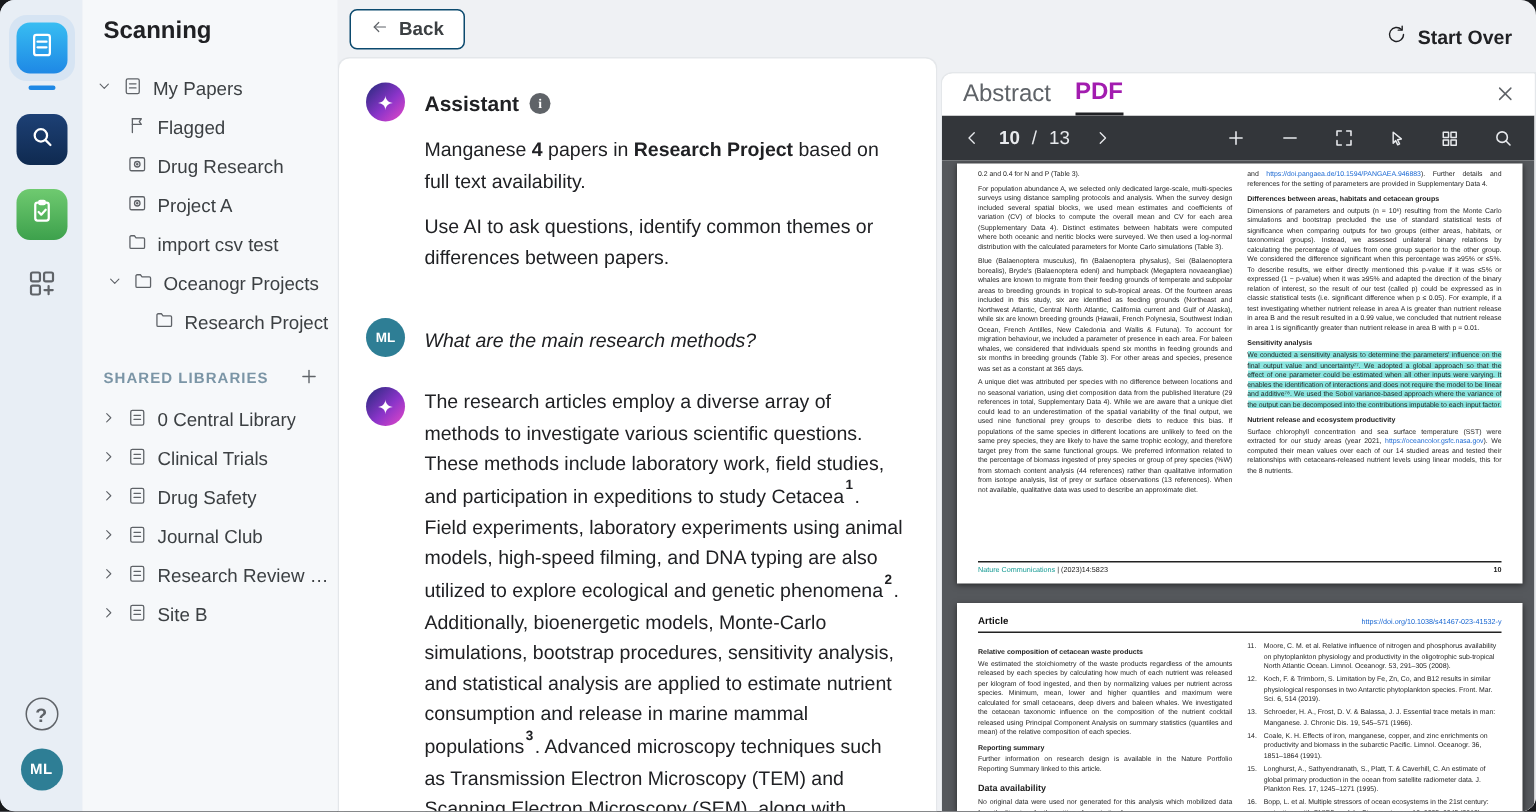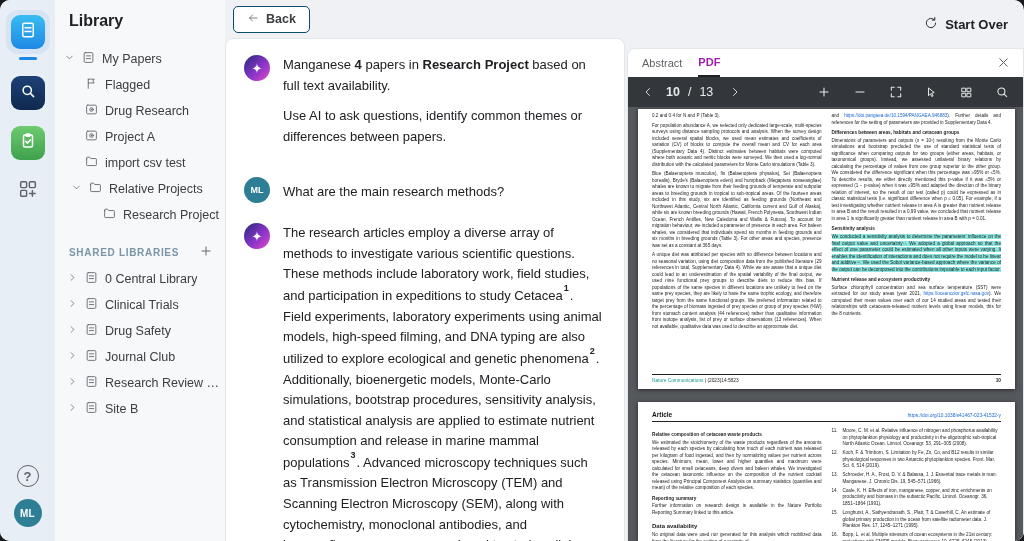--- a/index.html
+++ b/index.html
@@ -54,21 +54,21 @@
   .msg-user{margin-top:20px;}
   .msg-answer{margin-top:20px;}
   sup.refn{font-size:9px;font-weight:700;position:relative;top:-4px;padding:0 1px;}
   
   .viewer{width:397px;flex:none;display:flex;flex-direction:column;}
   .viewer-top{height:48px;flex:none;display:flex;align-items:center;justify-content:flex-end;padding-right:16px;}
   .start-over{display:inline-flex;align-items:center;gap:7px;font-size:13px;font-weight:700;color:#202124;cursor:pointer;}
   .viewer-card{flex:1;background:#fff;border:1px solid #e4e7ea;border-bottom:none;border-radius:8px 0 0 0;
                display:flex;flex-direction:column;overflow:hidden;}
   .tabs{height:28px;flex:none;display:flex;align-items:stretch;padding:0 14px;gap:16px;position:relative;background:#fff;}
-  .tab{display:flex;align-items:center;font-size:11px;color:#5f6368;cursor:pointer;}
+  .tab{display:flex;align-items:center;font-size:16px;color:#5f6368;cursor:pointer;}
   .tab.active{color:#a21caf;font-weight:700;border-bottom:2px solid #202124;}
   .tab-close{position:absolute;right:12px;top:6px;cursor:pointer;}
   .pdftoolbar{height:30px;flex:none;background:#33363a;display:flex;align-items:center;color:#e8eaed;padding:0 14px;}
   .pg{font-size:12.5px;margin:0 4px;}
   .tb-ic{margin-left:22px;cursor:pointer;display:flex;align-items:center;}
   .tb-nav{cursor:pointer;display:flex;align-items:center;}
   .tb-spacer{flex:1;}
   .icpdf{stroke:#e8eaed;fill:none;stroke-width:1.8;stroke-linecap:round;stroke-linejoin:round;}
   .pdfview{flex:1;background:#55585c;overflow:hidden;padding:2px 8px 0 10px;display:flex;flex-direction:column;gap:13px;}
   .pdfpage{background:#fff;box-shadow:0 1px 4px rgba(0,0,0,.55);position:relative;}
@@ -143,21 +143,21 @@
       <div class="help-circle">
           <span>?</span>
         </div>
       <div class="avatar">
           <span>ML</span>
         </div>
     </div>
   </div>
 
   <div class="libpanel">
-    <div class="lib-title">Library</div>
+    <div class="lib-title">Scanning</div>
 
     <div class="tree-row ind0">
       <span><svg width="11" height="11" viewBox="0 0 24 24">
             <polyline class="ic" points="6,9 12,15 18,9"></polyline>
           </svg></span>
       <span><svg width="13" height="13" viewBox="0 0 24 24">
             <rect class="ic" x="4" y="3" width="16" height="18" rx="2"></rect>
             <line class="ic" x1="8" y1="9" x2="16" y2="9"></line>
             <line class="ic" x1="8" y1="14" x2="16" y2="14"></line>
           </svg></span>
@@ -192,21 +192,21 @@
           </svg></span>
       <span class="lab">import csv test</span>
     </div>
     <div class="tree-row ind1c">
       <span><svg width="11" height="11" viewBox="0 0 24 24">
             <polyline class="ic" points="6,9 12,15 18,9"></polyline>
           </svg></span>
       <span><svg width="13" height="13" viewBox="0 0 24 24">
             <path class="ic" d="M3 7V5.5A1.5 1.5 0 014.5 4h4l2 2.5H19.5A1.5 1.5 0 0121 8v10a1.5 1.5 0 01-1.5 1.5h-15A1.5 1.5 0 013 18V7z"></path>
           </svg></span>
-      <span class="lab">Relative Projects</span>
+      <span class="lab">Oceanogr Projects</span>
     </div>
     <div class="tree-row ind2">
       <span><svg width="13" height="13" viewBox="0 0 24 24">
             <path class="ic" d="M3 7V5.5A1.5 1.5 0 014.5 4h4l2 2.5H19.5A1.5 1.5 0 0121 8v10a1.5 1.5 0 01-1.5 1.5h-15A1.5 1.5 0 013 18V7z"></path>
           </svg></span>
       <span class="lab">Research Project</span>
     </div>
 
     <div class="shared-header">
       <span>SHARED LIBRARIES</span>
@@ -294,30 +294,36 @@
         <span>Back</span>
       </button>
     </div>
     <div class="chat-card">
 
       <div class="msg">
         <div class="av av-ai">
             <span>✦</span>
           </div>
         <div class="msg-body">
+          <div class="assistant-name">
+            <span>Assistant</span>
+            <span class="info-dot">
+                <span>i</span>
+              </span>
+          </div>
           <p class="para"><span>Manganese </span><b>4</b><span> papers in </span><b>Research Project</b><span> based on full text availability.</span></p>
           <p class="para">Use AI to ask questions, identify common themes or differences between papers.</p>
         </div>
       </div>
 
       <div class="msg msg-user">
         <div class="av av-user">
             <span>ML</span>
           </div>
-        <div class="msg-body" style="padding-top:5px;">What are the main research methods?</div>
+        <div class="msg-body" style="padding-top:5px;font-style:italic;">What are the main research methods?</div>
       </div>
 
       <div class="msg msg-answer">
         <div class="av av-ai">
             <span>✦</span>
           </div>
         <div class="msg-body"><span>The research articles employ a diverse array of methods to investigate various scientific questions. These methods include laboratory work, field studies, and participation in expeditions to study Cetacea</span><sup class="refn">1</sup><span>. Field experiments, laboratory experiments using animal models, high-speed filming, and DNA typing are also utilized to explore ecological and genetic phenomena</span><sup class="refn">2</sup><span>. Additionally, bioenergetic models, Monte-Carlo simulations, bootstrap procedures, sensitivity analysis, and statistical analysis are applied to estimate nutrient consumption and release in marine mammal populations</span><sup class="refn">3</sup><span>. Advanced microscopy techniques such as Transmission Electron Microscopy (TEM) and Scanning Electron Microscopy (SEM), along with cytochemistry, monoclonal antibodies, and immunofluorescence, are employed to study cellular structures and functions</span></div>
       </div>
 
     </div>

